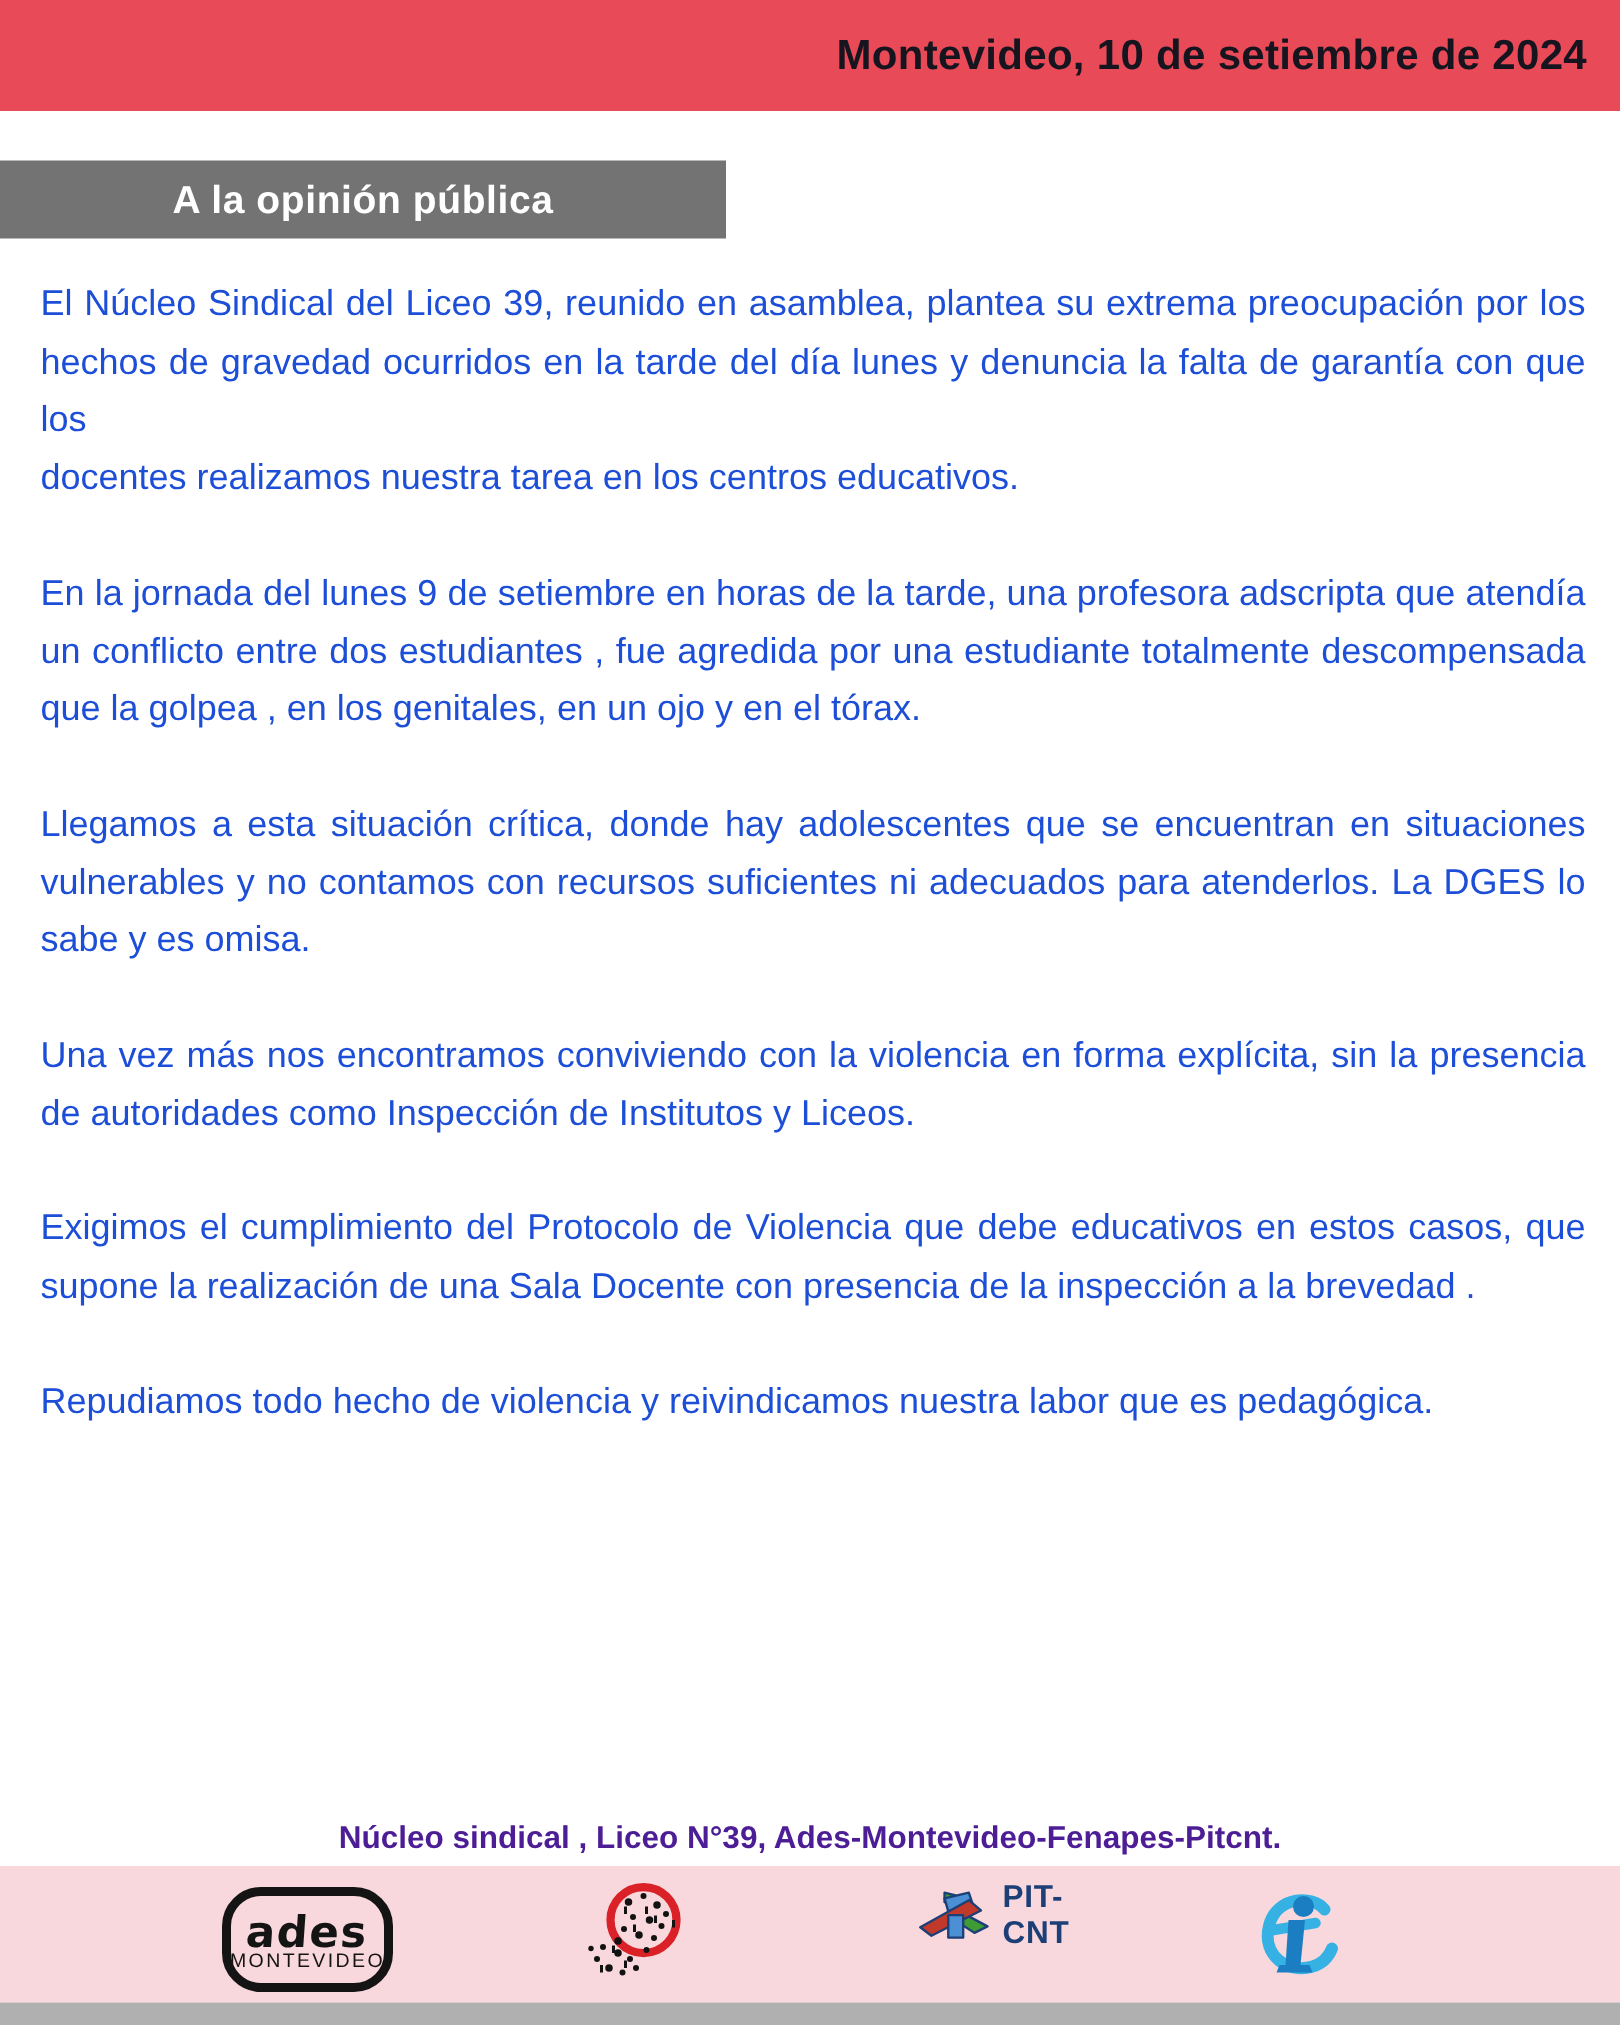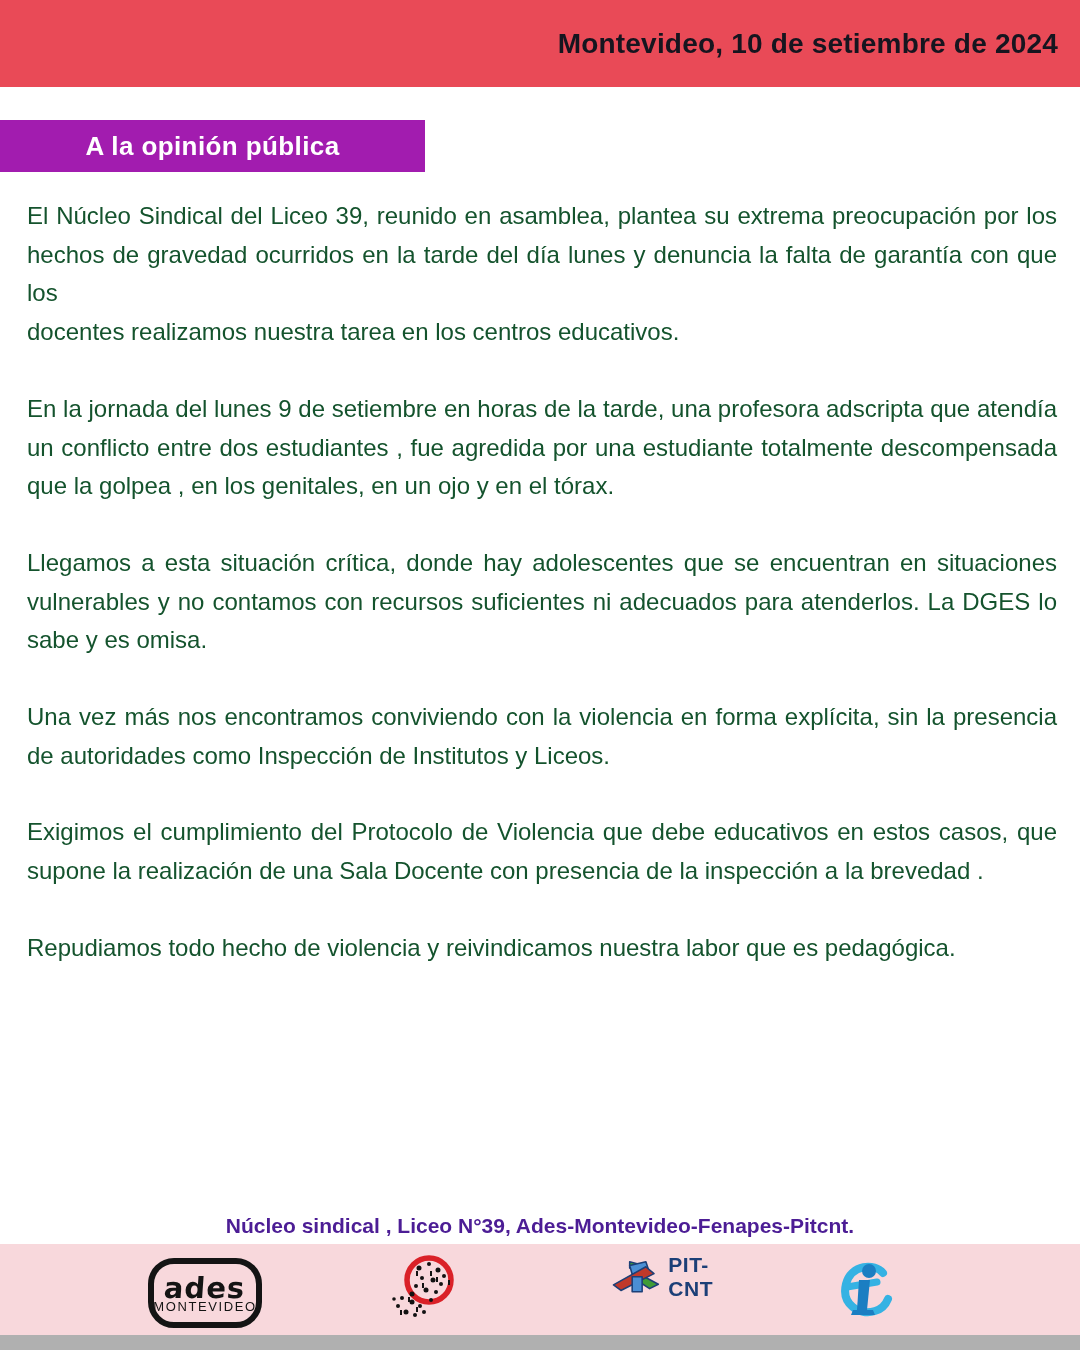--- a/index.html
+++ b/index.html
@@ -4,42 +4,42 @@
 <style>
   * { margin:0; padding:0; box-sizing:border-box; }
   html,body { background:#e9e9e9; }
   .page {
     width:1080px; height:1350px; position:relative; margin:0 auto;
     background:#ffffff; overflow:hidden;
     font-family:"Liberation Sans", sans-serif; color:#1d1d1d;
   }
   
   .banner {
-    height:87px; width:100%; background:#e94a57;
+    height:74px; width:100%; background:#e94a57;
     display:flex; align-items:center; justify-content:flex-end;
     padding-right:22px;
   }
   .banner .date {
     font-size:28px; font-weight:800; color:#16151f; letter-spacing:0.2px;
   }
   
   .title-box {
-    margin-top:33px; width:425px; height:52px; background:#a21caf;
+    margin-top:33px; width:484px; height:52px; background:#737373;
     display:flex; align-items:center; justify-content:center;
   }
   .title-box .title-text {
     color:#ffffff; font-size:26px; font-weight:600; letter-spacing:0.4px;
   }
   
   .doc-body {
     margin-top:25px; padding:0 23px 0 27px;
   }
   .doc-body p {
     font-size:24px; line-height:38.7px; text-align:justify;
-    color:#14532d; margin:0 0 38px 0; white-space:pre-line;
+    color:#1d4ed8; margin:0 0 38px 0; white-space:pre-line;
   }
   .doc-body p.p-break { margin-bottom:0; }
   
   .signature {
     position:absolute; left:0; right:0; bottom:112px;
     text-align:center; font-size:21px; font-weight:700; color:#4c1d95;
   }
   
   .footer-strip {
     position:absolute; left:0; right:0; bottom:15px; height:91px;

